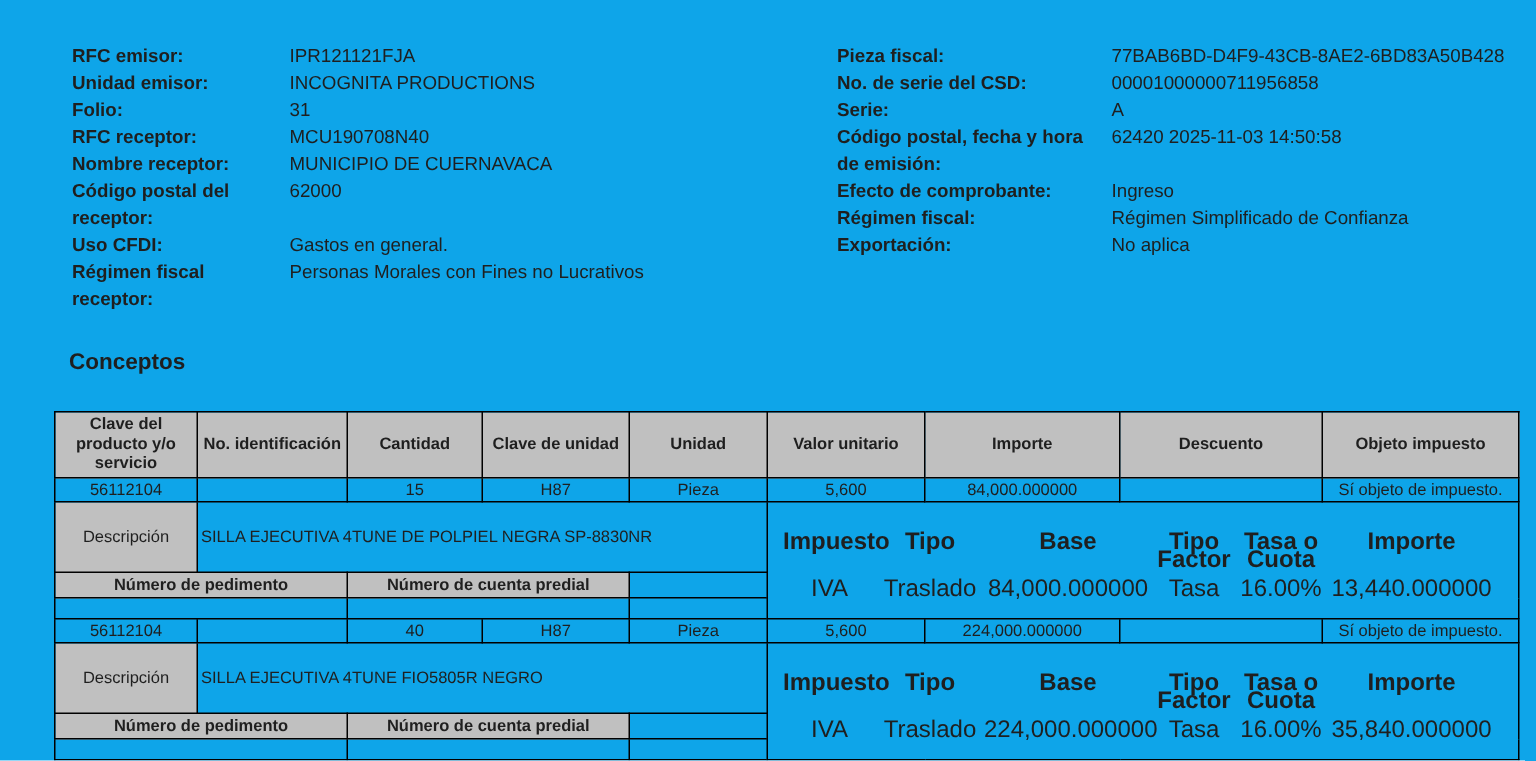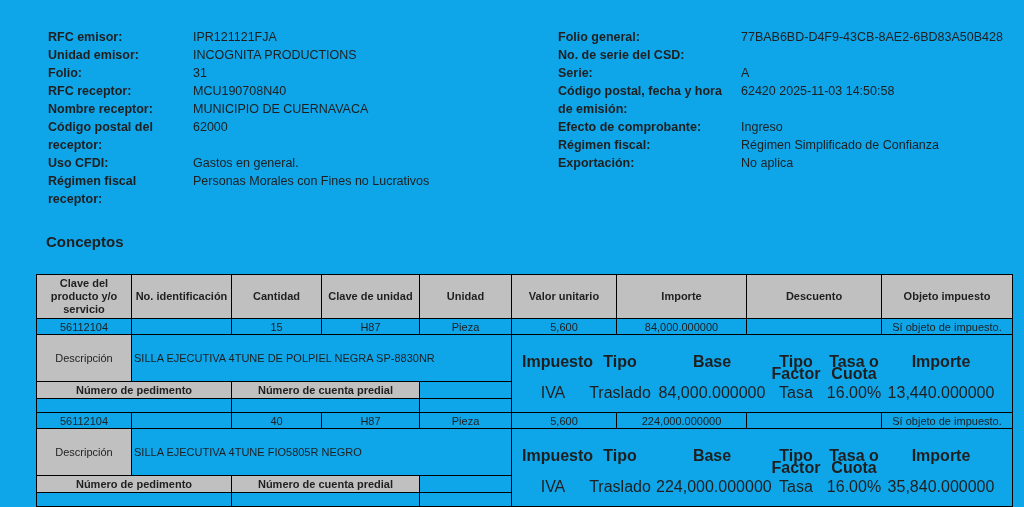--- a/index.html
+++ b/index.html
@@ -73,25 +73,26 @@
         <span class="val">Gastos en general.</span>
       </div>
       <div class="field">
         <span class="lbl">Régimen fiscal receptor:</span>
         <span class="val">Personas Morales con Fines no Lucrativos</span>
       </div>
     </div>
 
     <div class="col-right">
       <div class="field">
-        <span class="lbl">Folio general:</span>
+        <span class="lbl">Pieza fiscal:</span>
         <span class="val">77BAB6BD-D4F9-43CB-8AE2-6BD83A50B428</span>
       </div>
       <div class="field">
         <span class="lbl">No. de serie del CSD:</span>
+        <span class="val">00001000000711956858</span>
       </div>
       <div class="field">
         <span class="lbl">Serie:</span>
         <span class="val">A</span>
       </div>
       <div class="field">
         <span class="lbl">Código postal, fecha y hora de emisión:</span>
         <span class="val">62420 2025-11-03 14:50:58</span>
       </div>
       <div class="field">

